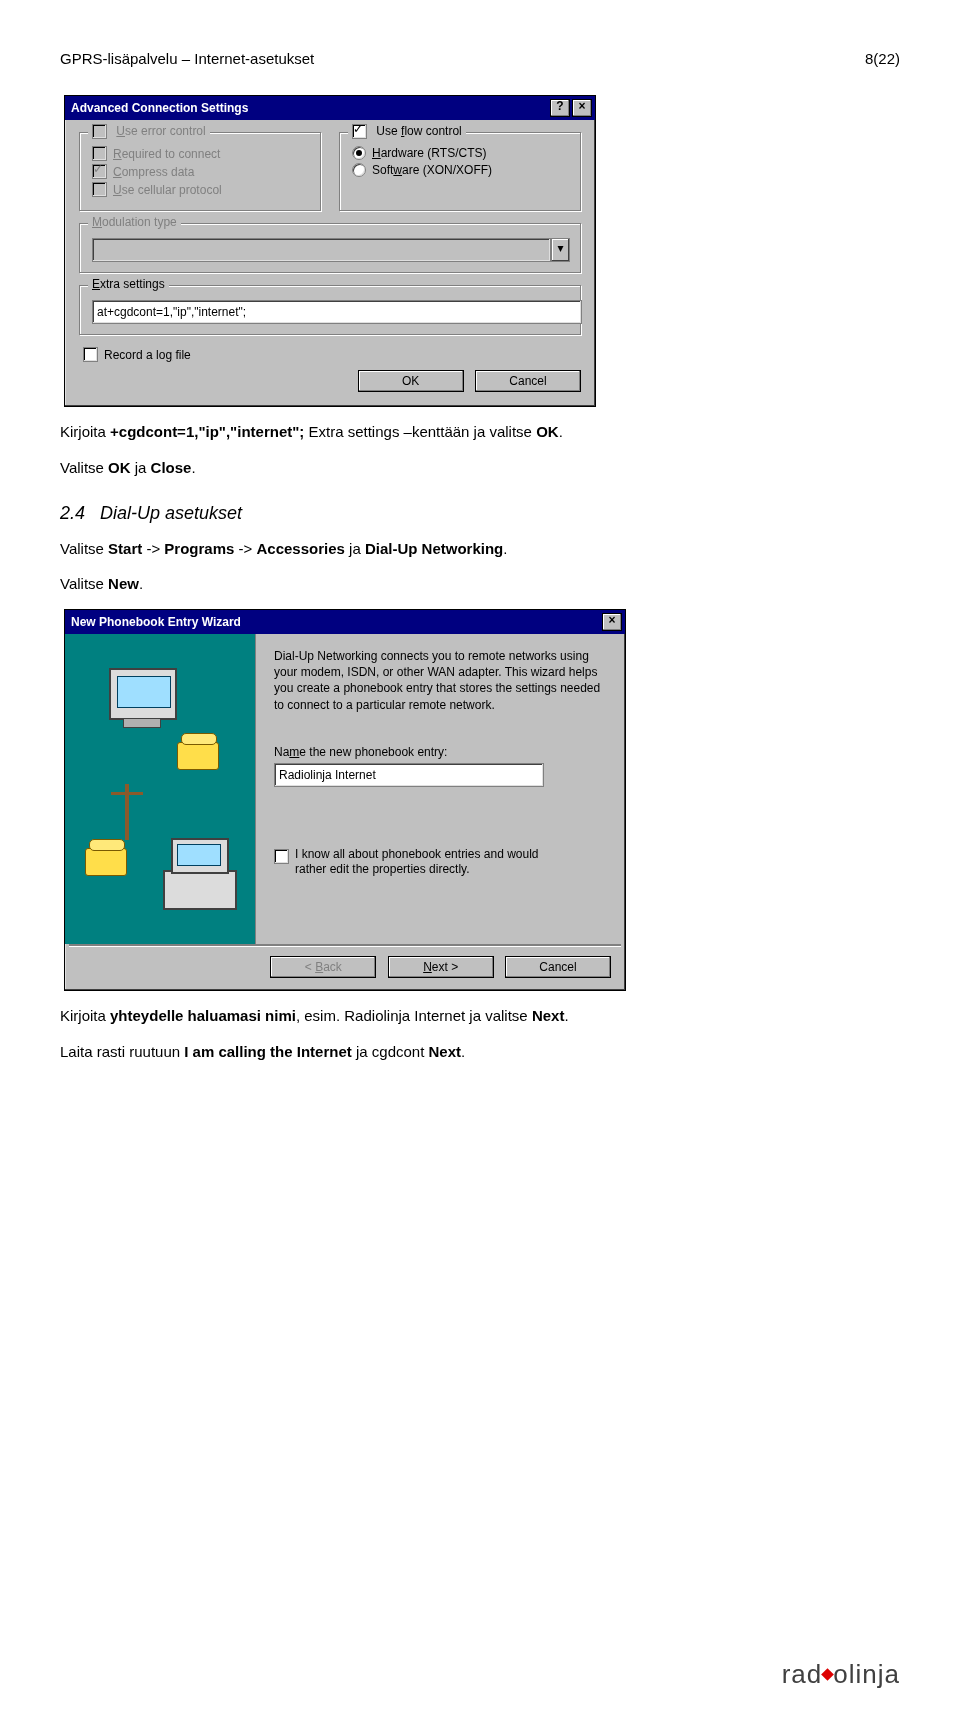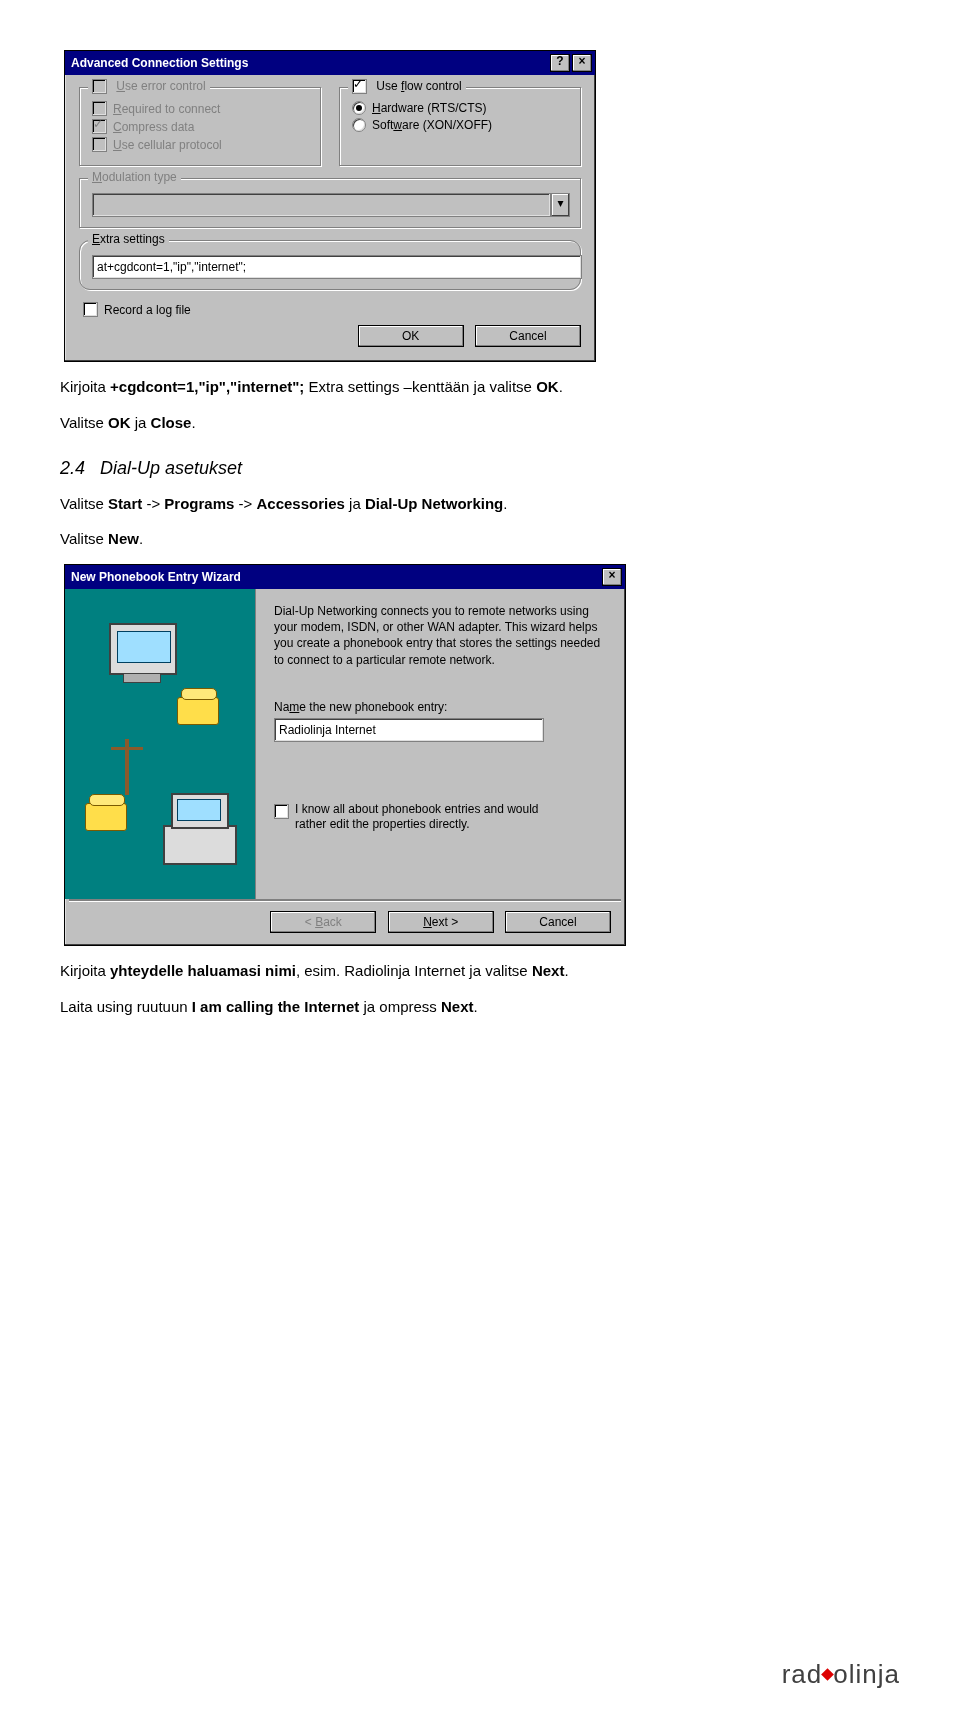--- a/index.html
+++ b/index.html
@@ -246,20 +246,24 @@
     display:inline-block; width:9px; height:9px; background:#d00;
     vertical-align: middle; margin: 0 1px 4px 1px;
     transform: rotate(45deg);
   }
 </style>
 </head>
 <body>
 
 <div class="page">
 
+  <div class="header-row">
+    <span>GPRS-lisäpalvelu – Internet-asetukset</span>
+    <span>8(22)</span>
+  </div>
 
   
   <div class="dialog dlg1">
     <div class="titlebar">
       <span class="title-text">Advanced Connection Settings</span>
       <span class="title-btn">?</span>
       <span class="title-btn">×</span>
     </div>
     <div class="dialog-body">
       <div class="row-groups">
@@ -302,21 +306,21 @@
       <div class="groupbox" style="padding-top:14px;">
         <div class="legend disabled">
           <span class="underline">M</span><span>odulation type</span>
         </div>
         <div class="win-dropdown">
           <div class="win-input field" style="background:#c0c0c0;"></div>
           <div class="arrow">▾</div>
         </div>
       </div>
 
-      <div class="groupbox" style="padding-top:14px;border-radius:11px;">
+      <div class="groupbox" style="padding-top:14px;">
         <div class="legend">
           <span class="underline">E</span><span>xtra settings</span>
         </div>
         <div class="win-input" style="width:480px;">at+cgdcont=1,"ip","internet";</div>
       </div>
 
       <div class="chk-row" style="margin:6px 0 4px 4px;">
         <span class="win-checkbox"></span>
         <span><span>Record a lo</span><span class="underline">g</span><span> file</span></span>
       </div>
@@ -383,20 +387,20 @@
         <span></span><span class="underline">N</span><span>ext &gt;</span>
       </span>
       <span class="win-btn">Cancel</span>
     </div>
   </div>
 
   <p class="para">
     <span>Kirjoita </span><b>yhteydelle haluamasi nimi</b><span>, esim. Radiolinja Internet ja valitse </span><b>Next</b><span>.</span>
   </p>
   <p class="para">
-    <span>Laita using ruutuun </span><b>I am calling the Internet</b><span> ja ompress </span><b>Next</b><span>.</span>
+    <span>Laita rasti ruutuun </span><b>I am calling the Internet</b><span> ja cgdcont </span><b>Next</b><span>.</span>
   </p>
 
   <div class="footer">
     <span class="logo-text">rad<span class="dot"></span>olinja</span>
     
   </div>
 </div>
 
 </body></html>

